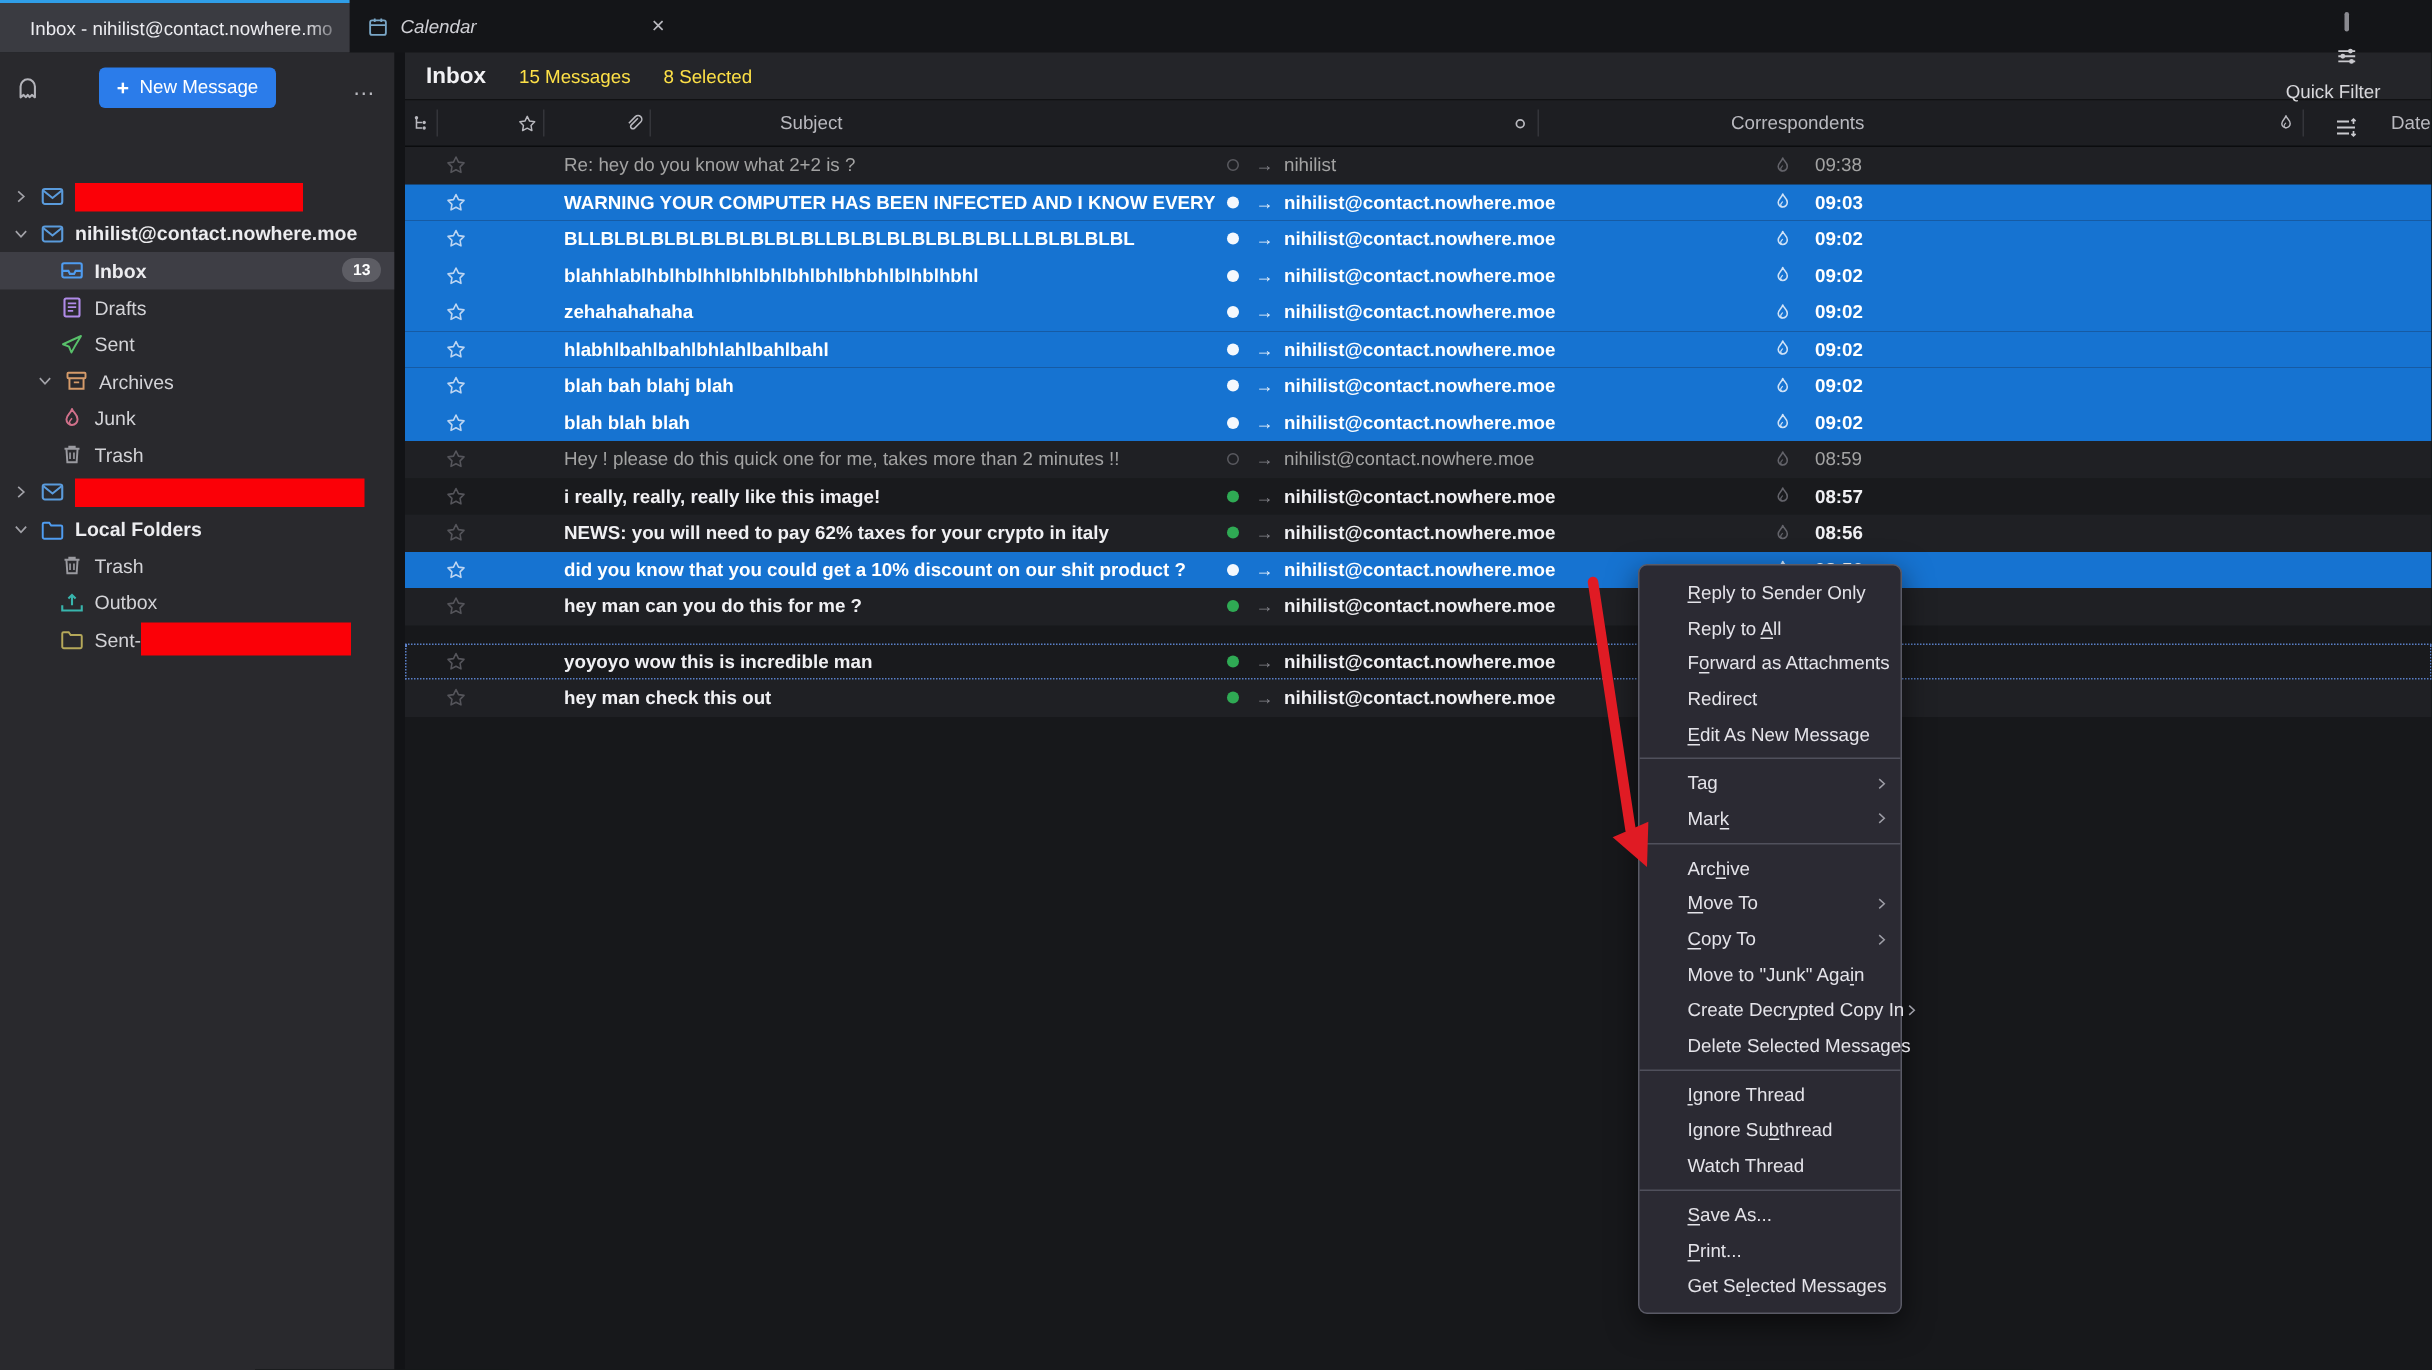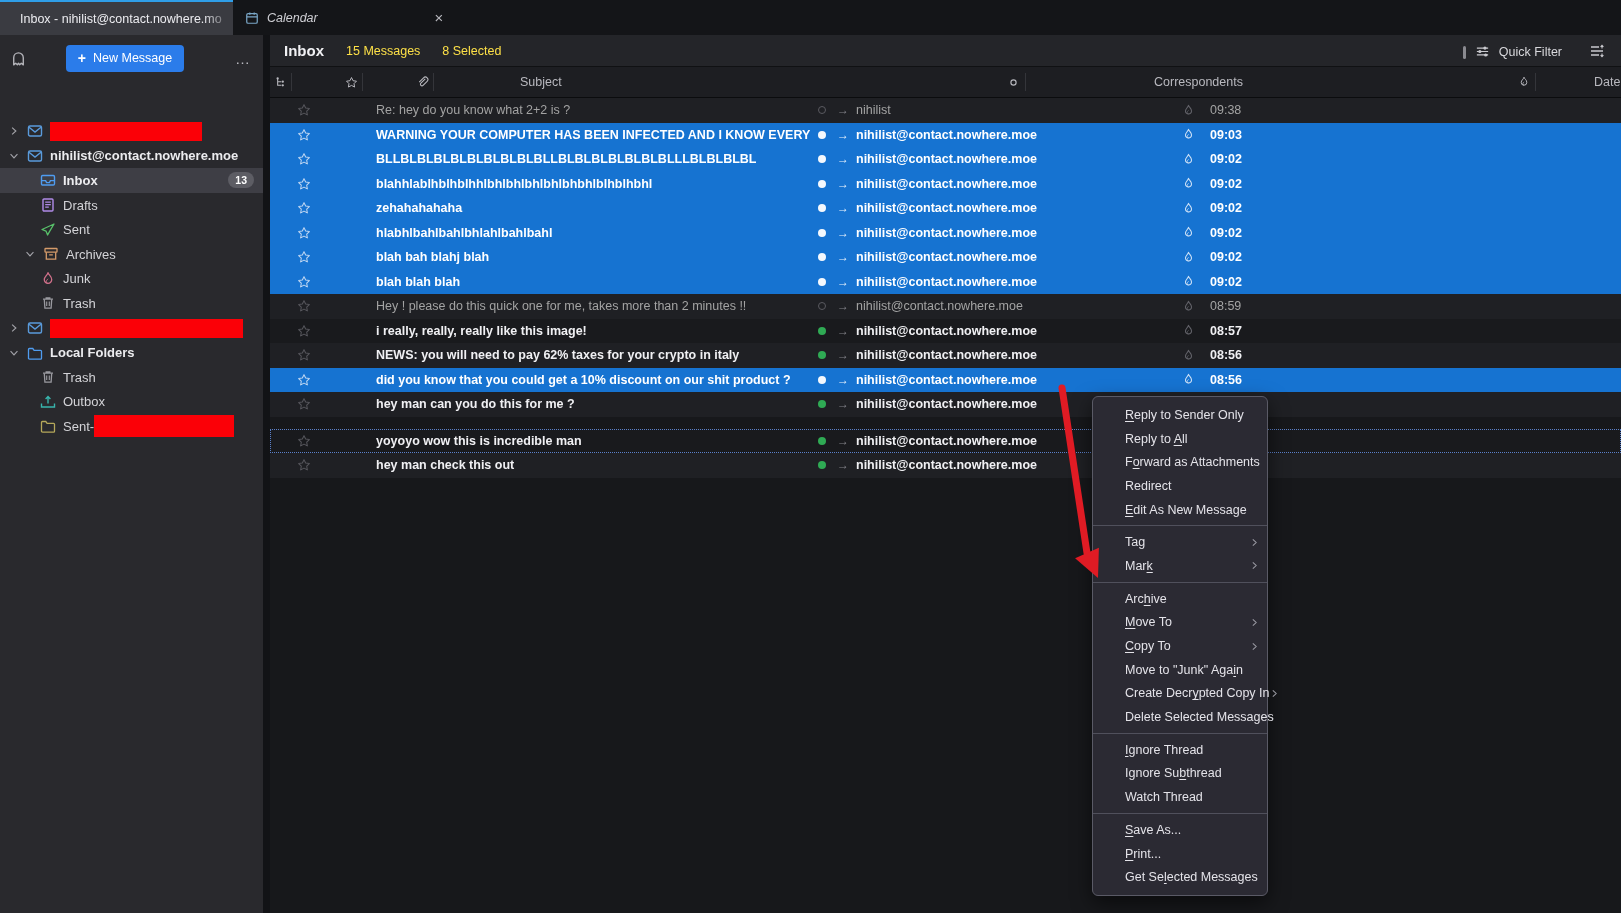--- a/index.html
+++ b/index.html
@@ -34,21 +34,21 @@
   .badge{margin-left:auto;margin-right:9px;background:#5d5d64;color:#fff;font-size:10.5px;font-weight:bold;border-radius:9px;padding:2px 7px;}
   .redact{background:#fb0007;height:19px;flex:none;}
 
   .splitter{position:absolute;top:35px;left:263px;width:7px;bottom:0;background:#121316;cursor:col-resize;}
 
   
   .listpane{position:absolute;top:35px;left:270px;right:0;bottom:0;background:#17181b;}
   .list-head{height:31px;background:#242529;display:flex;align-items:center;border-bottom:1px solid #101113;}
   .lh-title{font-size:15px;font-weight:bold;color:#f1f1f4;margin-left:14px;}
   .lh-count{font-size:12.5px;color:#fde047;margin-left:22px;}
-  .qf-cluster{margin-left:auto;display:flex;align-items:flex-end;gap:9px;margin-right:16px;color:#c9c9ce;}
+  .qf-cluster{margin-left:auto;display:flex;align-items:center;gap:9px;margin-right:16px;color:#c9c9ce;flex-direction:column;}
   .qf-bar{width:3px;height:13px;border-radius:2px;background:#8a8a90;}
   .qf-label{font-size:12.5px;color:#d8d8dc;margin-right:18px;}
   .hd-ic{display:flex;color:#c9c9ce;}
 
   .cols{height:30px;background:#1d1e22;display:grid;
         grid-template-columns:22px 23px 23px 472px 24px 18px 324px 24px 1fr 26px 30px;
         align-items:center;border-bottom:1px solid #0b0c0e;color:#b9b9bf;font-size:12.5px;gap:48px;}
   .cols .c{display:flex;align-items:center;justify-content:center;height:62%;border-right:1px solid #34353a;}
   .cols .c.txt{justify-content:flex-start;border-right:none;}
   .cols .c.last{border-right:none;}
@@ -76,21 +76,21 @@
   .mrow.sel .arw{color:#e9f2fc;}
   .mrow.read .subject,.mrow.read .corr,.mrow.read .datec{color:#a3a3a3;}
   .mrow.unread .subject,.mrow.unread .corr,.mrow.unread .datec{color:#f0f0f3;font-weight:bold;}
   .mrow.sel .subject,.mrow.sel .corr,.mrow.sel .datec{color:#ffffff;font-weight:bold;}
   .udot{width:8px;height:8px;border-radius:50%;box-sizing:border-box;}
   .udot.read{border:1.5px solid #5a5a60;}
   .udot.unread{background:#2faa54;}
   .udot.sel{background:#f4f8fd;}
 
   
-  .menu{position:absolute;left:1092px;top:396px;width:176px;background:#2b2a33;border:1px solid #5a5a66;
+  .menu{position:absolute;left:1092px;top:376px;width:176px;background:#2b2a33;border:1px solid #5a5a66;
         border-radius:6px;padding:6px 0;box-shadow:0 7px 20px rgba(0,0,0,.55);z-index:50;box-sizing:border-box;}
   .mi{height:23.7px;display:flex;align-items:center;padding:0 8px 0 32px;color:#e4e3e9;font-size:12.5px;white-space:nowrap;cursor:default;}
   .mi u{text-decoration-thickness:1px;text-underline-offset:2px;}
   .mi .chev{margin-left:auto;color:#9d9da6;display:flex;}
   .mi .chev svg{width:9px;height:9px;}
   .msep{height:9px;position:relative;}
   .msep::after{content:"";position:absolute;left:0;right:0;top:4px;border-top:1px solid #50505c;}
 
   .arrow-overlay{position:absolute;left:0;top:0;width:1621px;height:913px;pointer-events:none;z-index:99;}
   .symdefs{position:absolute;width:0;height:0;overflow:hidden;}

